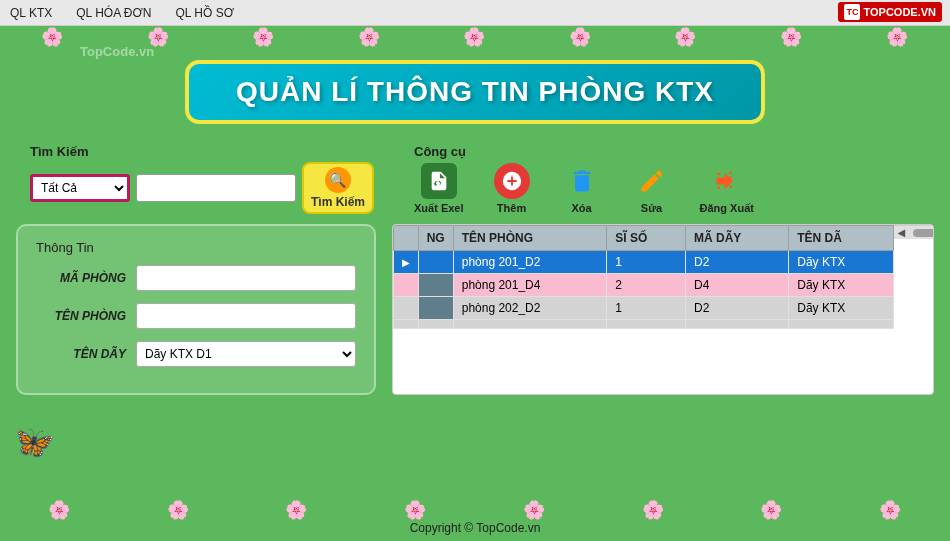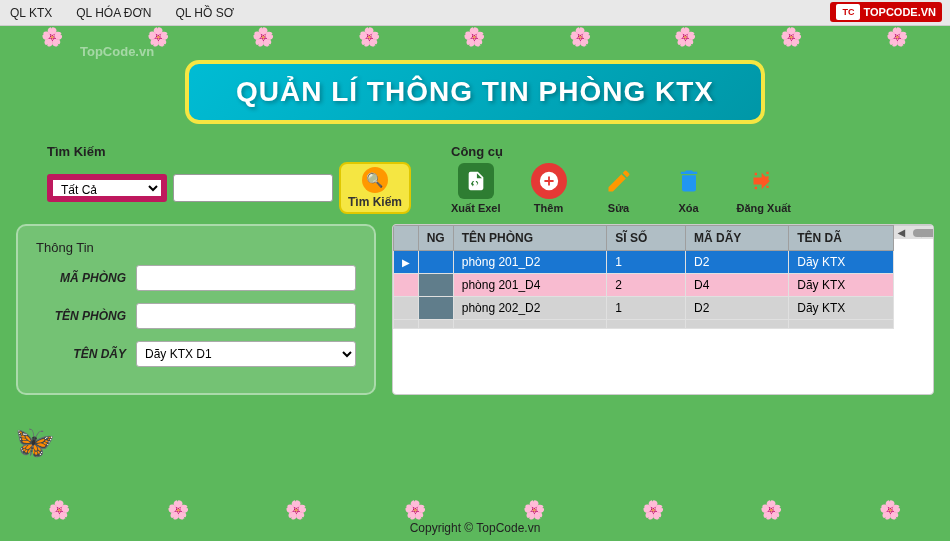--- a/index.html
+++ b/index.html
@@ -38,21 +38,21 @@
       color: white;
       font-size: 11px;
       font-weight: bold;
       padding: 2px 6px;
       border-radius: 3px;
       display: flex;
       align-items: center;
       gap: 3px;
     }
     .topright-logo .logo-icon {
-      width: 24px;
+      width: 16px;
       height: 16px;
       background: white;
       border-radius: 2px;
       display: flex;
       align-items: center;
       justify-content: center;
       color: #cc0000;
       font-size: 9px;
       font-weight: bold;
     }
@@ -107,23 +107,23 @@
     .search-group {
       display: flex;
       flex-direction: column;
     }
     .search-inputs {
       display: flex;
       gap: 6px;
       align-items: center;
     }
     .search-select {
-      width: 120px;
+      width: 100px;
       height: 28px;
-      border: 6px solid #be185d;
+      border: 3px solid #be185d;
       border-radius: 3px;
       font-size: 12px;
       padding: 2px 4px;
       background: white;
     }
     .search-text {
       width: 160px;
       height: 28px;
       border: 1px solid #999;
       border-radius: 3px;
@@ -388,21 +388,21 @@
   </div>
 
   <div class="watermark">TopCode.vn</div>
 
   <div style="display:flex; justify-content:center; margin-top:30px; position:relative; z-index:2;">
     <div class="title-banner">
       <h1>QUẢN LÍ THÔNG TIN PHÒNG KTX</h1>
     </div>
   </div>
 
-  <div style="display:flex; align-items:flex-start; margin-top:10px; padding: 0 30px; position:relative; z-index:2; gap:40px;margin-left:17px;">
+  <div style="display:flex; align-items:flex-start; margin-top:10px; padding: 0 30px; position:relative; z-index:2; gap:40px;">
 
     <div class="search-group">
       <div class="search-label">Tìm Kiếm</div>
       <div class="search-inputs">
         <select class="search-select">
           <option>Tất Cả</option>
         </select>
         <input type="text" class="search-text" style="">
         <div class="search-btn">
           <div class="search-icon-circle">🔍</div>
@@ -429,33 +429,33 @@
             <svg width="22" height="22" viewBox="0 0 24 24" fill="white">
                 <path d="M12 2a10 10 0 1 0 0 20A10 10 0 0 0 12 2zm5 11h-4v4h-2v-4H7v-2h4V7h2v4h4v2z"></path>
               </svg>
           </div>
           <span>Thêm</span>
         </div>
 
         <div class="tool-btn">
           <div class="tool-icon" style="background:transparent;">
             <svg width="28" height="28" viewBox="0 0 24 24">
+                <path fill="#2196f3" d="M6 19a2 2 0 0 0 2 2h8a2 2 0 0 0 2-2V7H6v12zM19 4h-3.5l-1-1h-5l-1 1H5v2h14V4z"></path>
+              </svg>
+          </div>
+          <span>Xóa</span>
+        </div>
+
+        <div class="tool-btn">
+          <div class="tool-icon" style="background:transparent;">
+            <svg width="28" height="28" viewBox="0 0 24 24">
                 <path fill="#ff9800" d="M3 17.25V21h3.75L17.81 9.94l-3.75-3.75L3 17.25zM20.71 7.04a1 1 0 0 0 0-1.41l-2.34-2.34a1 1 0 0 0-1.41 0l-1.83 1.83 3.75 3.75 1.83-1.83z"></path>
               </svg>
           </div>
           <span>Sửa</span>
-        </div>
-
-        <div class="tool-btn">
-          <div class="tool-icon" style="background:transparent;">
-            <svg width="28" height="28" viewBox="0 0 24 24">
-                <path fill="#2196f3" d="M6 19a2 2 0 0 0 2 2h8a2 2 0 0 0 2-2V7H6v12zM19 4h-3.5l-1-1h-5l-1 1H5v2h14V4z"></path>
-              </svg>
-          </div>
-          <span>Xóa</span>
         </div>
 
         <div class="tool-btn">
           <div class="tool-icon" style="background:transparent;">
             <svg width="28" height="28" viewBox="0 0 24 24">
                 <path fill="#ff5722" d="M10 9V5l7 7-7 7v-4H3V9h7zm-6 8h2v2H4v-2zm0-12h2v2H4V5zm0 6h2v2H4v-2zm12 5v2h-2v-2h2zm0-4v2h-2v-2h2zm0-4v2h-2V8h2zm0-4v2h-2V4h2z"></path>
               </svg>
           </div>
           <span>Đăng Xuất</span>
         </div>

